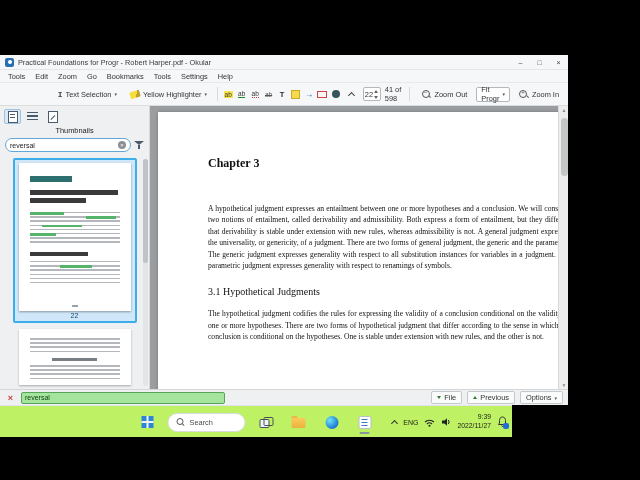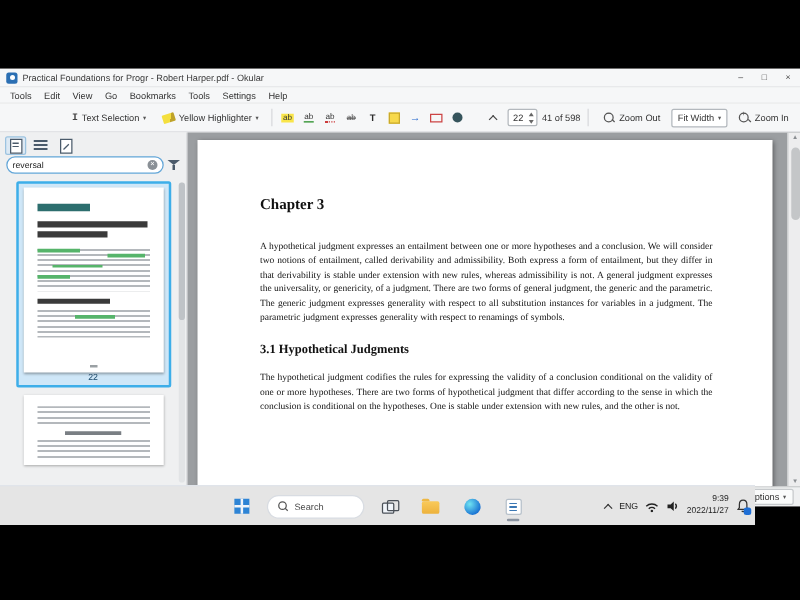--- a/index.html
+++ b/index.html
@@ -5,21 +5,21 @@
   * { margin:0; padding:0; box-sizing:border-box; }
   html,body { background:#000; }
   #root { position:relative; width:640px; height:480px; background:#000; overflow:hidden;
           font-family:"Liberation Sans", sans-serif; cursor:default; }
 
   
   .bar-top    { position:absolute; left:0; top:0;    width:640px; height:55px; background:#000; }
   .bar-bottom { position:absolute; left:0; top:437px; width:640px; height:43px; background:#000; }
 
   
-  .app-window { position:absolute; left:0; top:55px; width:640px; height:350px;
+  .app-window { position:absolute; left:0; top:55px; width:568px; height:350px;
                 display:flex; flex-direction:column; background:#f5f6f7; font-size:7.5px; color:#333; }
 
   .titlebar { height:15px; background:#f6f7f8; border-bottom:1px solid #e4e5e6;
               display:flex; align-items:center; gap:4px; padding-left:5px; flex:none; }
   .app-icon { width:9px; height:9px; border-radius:2px; background:#2b6fb3; position:relative; flex:none; }
   .app-icon::after { content:""; position:absolute; left:2.5px; top:2.5px; width:4px; height:4px;
                      border-radius:50%; background:#fff; }
   .tb-title { flex:1; font-size:7.3px; color:#3a3a3a; white-space:nowrap; overflow:hidden; }
   .win-controls { display:flex; height:15px; flex:none; }
   .win-btn { width:19px; display:flex; align-items:center; justify-content:center; font-size:7px; color:#444; }
@@ -138,24 +138,24 @@
   .mini-page2 { width:112px; height:56px; background:#fff; box-shadow:0 1px 2px rgba(0,0,0,.3);
                 padding:9px 11px; overflow:hidden; }
   .mp2-lines { width:100%; height:16px; margin-bottom:4px;
                background:repeating-linear-gradient(to bottom,#b4b8bc 0 1.5px,transparent 1.5px 4.2px); }
   .mp2-formula { width:50%; height:3px; background:#7a7f84; margin:0 auto 4px; }
 
   .main-view { flex:1; position:relative; background:#9b9ea1; overflow:hidden; }
   .doc-page { position:absolute; left:8px; top:6px; width:460px; height:420px; background:#fff;
               box-shadow:1px 1px 4px rgba(0,0,0,.45); padding:44px 48px 0 50px;
               font-family:"Liberation Serif", serif; color:#111; }
-  .doc-chapter { font-size:12px; font-weight:bold; margin-bottom:20px; }
+  .doc-chapter { font-size:12px; font-weight:bold; margin-bottom:32px; }
   .doc-title { font-size:19px; font-weight:bold; margin-bottom:24px; letter-spacing:.1px; }
   .doc-para { font-size:7.6px; line-height:1.5; text-align:justify; }
-  .doc-section { font-size:10px; font-weight:bold; margin:15px 0 11px; }
+  .doc-section { font-size:10px; font-weight:normal; margin:15px 0 11px; }
 
   .vscroll { position:absolute; right:0; top:0; bottom:0; width:10px; background:#ededee;
              border-left:1px solid #d6d8da; }
   .vs-arrow { position:absolute; left:0; width:10px; text-align:center; font-size:5px; color:#8a8e92; }
   .vs-up { top:1px; } .vs-down { bottom:1px; }
   .vthumb { position:absolute; left:1.5px; width:7px; top:12px; height:58px; background:#c4c6c8;
             border-radius:3.5px; }
 
   .findbar { height:16px; flex:none; background:#eff0f1; border-top:1px solid #d4d6d8;
              display:flex; align-items:center; gap:5px; padding:0 5px; }
@@ -165,21 +165,21 @@
                 outline:none; }
   .find-spacer { flex:1; }
   .fbtn { display:flex; align-items:center; gap:3px; height:13px; padding:0 5px; background:#fafbfb;
           border:1px solid #c6c9cc; border-radius:2px; font-size:7.4px; color:#333; }
   .ftri-d { width:0; height:0; border-left:2.6px solid transparent; border-right:2.6px solid transparent;
             border-top:3.6px solid #2d7d2d; }
   .ftri-u { width:0; height:0; border-left:2.6px solid transparent; border-right:2.6px solid transparent;
             border-bottom:3.6px solid #2d7d2d; }
 
   
-  .taskbar { position:absolute; left:0; top:388px; width:604px; height:32px; background:#e5e5e5;
+  .taskbar { position:absolute; left:0; top:405px; width:512px; height:32px; background:#bef264;
              border-top:1px solid #e0e4ea; }
   .tb-center { position:absolute; left:50%; top:0; transform:translateX(-50%); height:32px;
                display:flex; align-items:center; gap:7px; }
   .tb-icon { width:26px; height:26px; border-radius:4px; display:flex; align-items:center;
              justify-content:center; position:relative; }
   .win-logo { width:12px; height:12px; background:#2e84d5; position:relative; }
   .win-logo::before { content:""; position:absolute; left:0; top:5.4px; width:12px; height:1.2px; background:#f1f5fa; }
   .win-logo::after  { content:""; position:absolute; top:0; left:5.4px; width:1.2px; height:12px; background:#f1f5fa; }
   .search-pill { height:19px; border-radius:10px; background:#fff; border:1px solid #d8dce2;
                  display:flex; align-items:center; gap:5px; padding:0 9px 0 7px; font-size:7.4px;
@@ -230,21 +230,21 @@
       <span class="win-controls">
         <span class="win-btn">–</span>
         <span class="win-btn">□</span>
         <span class="win-btn">×</span>
       </span>
     </div>
 
     <div class="menubar">
       <span class="menu-item">Tools</span>
       <span class="menu-item">Edit</span>
-      <span class="menu-item">View</span>
+      <span class="menu-item">Zoom</span>
       <span class="menu-item">Go</span>
       <span class="menu-item">Bookmarks</span>
       <span class="menu-item">Tools</span>
       <span class="menu-item">Settings</span>
       <span class="menu-item">Help</span>
     </div>
 
     <div class="toolbar">
       <span class="tbtn outlined">
         <span class="hand-ic"></span>
@@ -302,21 +302,21 @@
         </span>
         <span class="of-label">41 of 598</span>
         <span class="tsep"></span>
         <span class="tbtn">
           <span class="mag">
               <i>−</i>
             </span>
           <span>Zoom Out</span>
         </span>
         <span class="zoom-select">
-          <span>Fit Width</span>
+          <span>Fit Progr</span>
           <span class="caret">▾</span>
         </span>
         <span class="tbtn">
           <span class="mag">
               <i>+</i>
             </span>
           <span>Zoom In</span>
         </span>
       </span>
     </div>
@@ -330,20 +330,21 @@
                 <i></i>
               </span>
             </span>
           <span class="side-tab">
               <span class="ic-list"></span>
             </span>
           <span class="side-tab">
               <span class="ic-note"></span>
             </span>
         </div>
+        <div class="side-title">Thumbnails</div>
         <div class="side-filter">
           <span class="filter-box">
             <input type="text" value="reversal" style="">
             <span class="clear-ic">×</span>
           </span>
           <span class="ic-funnel"></span>
         </div>
 
         <div class="thumb-scroll">
           <div class="thumb-sel">

